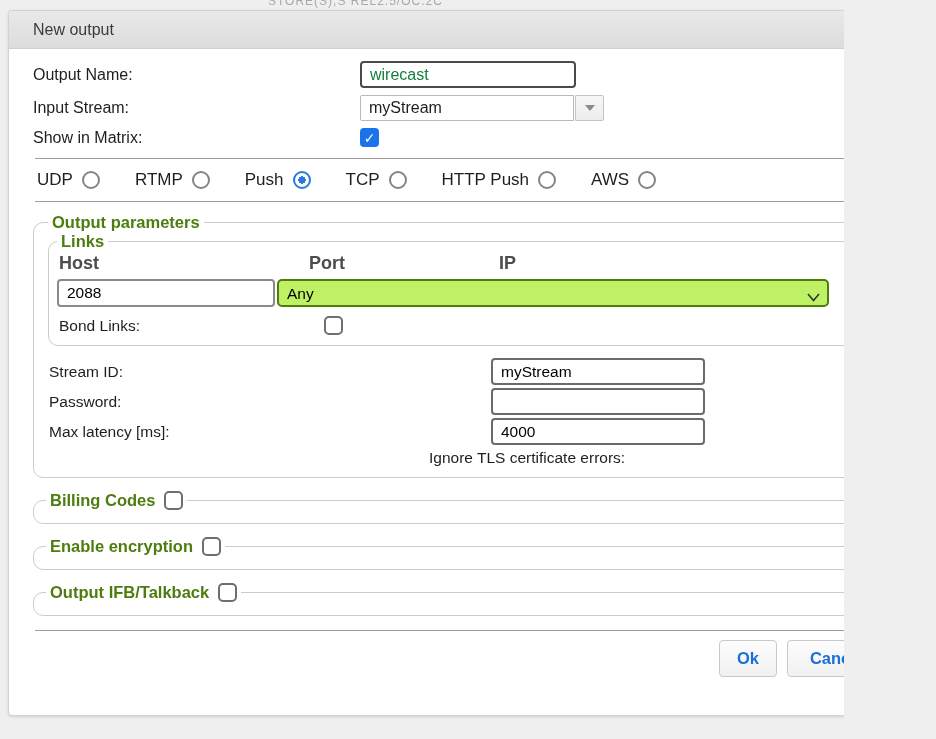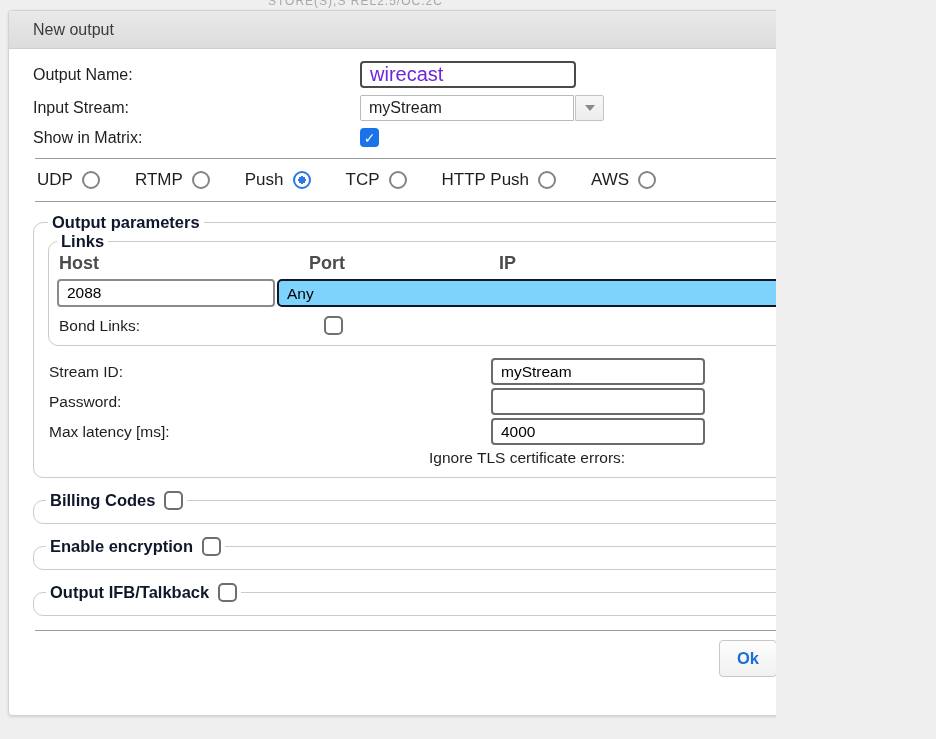--- a/index.html
+++ b/index.html
@@ -1,19 +1,19 @@
 <!DOCTYPE html>
 <html><head>
 <meta charset="utf-8">
 <style>
   * { box-sizing: border-box; margin: 0; padding: 0; }
   html,body { width: 936px; height: 739px; }
   body { font-family: "Liberation Sans", "DejaVu Sans", sans-serif; background: #efefef; }
 
-  .screen { position: relative; width: 776px; height: 739px; background: #efefef; overflow: hidden; }
+  .screen { position: relative; width: 844px; height: 739px; background: #efefef; overflow: hidden; }
 
   .bg-text { position: absolute; top: -6px; left: 268px; color: #a9a9a9; font-size: 12px; letter-spacing: 1px; z-index: 0; }
 
   .dialog { position: absolute; left: 8px; top: 10px; width: 920px; height: 706px;
             background: #fff; border: 1px solid #d2d2d2; border-radius: 4px; z-index: 1;
             box-shadow: 0 1px 3px rgba(0,0,0,.12); }
 
   .titlebar { position: relative; height: 38px; background: linear-gradient(#e9e9e9, #dcdcdc);
               border-bottom: 1px solid #cfcfcf; border-radius: 4px 4px 0 0;
               display: flex; align-items: center; padding-left: 24px; }
@@ -22,21 +22,21 @@
                background: #fdfdfd; border: 1px solid #c2c2c2; border-radius: 3px;
                font-size: 15px; font-weight: bold; color: #4a4a4a; cursor: pointer;
                display: flex; align-items: center; justify-content: center; line-height: 1; }
 
   .bodyarea { padding: 12px 24px 0 24px; }
 
   .row { display: flex; align-items: center; margin-bottom: 7px; }
   .flabel { flex: 0 0 327px; font-size: 16px; color: #1e1e1e; }
 
   .text-input { height: 27px; border: 2px solid #4a4a4a; border-radius: 4px; padding: 0 8px;
-                font-size: 20px; font-family: inherit; color: #6d28d9; outline: none; }
+                font-size: 16px; font-family: inherit; color: #15803d; outline: none; }
   .name-input { width: 216px; }
 
   .combo { display: flex; align-items: stretch; }
   .combo-input { width: 214px; height: 26px; border: 1px solid #b9b9b9; border-radius: 2px 0 0 2px;
                  padding: 0 8px; font-size: 16px; font-family: inherit; color: #1e1e1e; outline: none; }
   .combo-btn { width: 29px; height: 26px; margin-left: 1px; background: linear-gradient(#f7f7f7,#ededed);
                border: 1px solid #c4c4c4; border-radius: 0 2px 2px 0; cursor: pointer;
                display: flex; align-items: center; justify-content: center; }
   .tri-down { width: 0; height: 0; border-left: 5px solid transparent; border-right: 5px solid transparent;
               border-top: 6px solid #8a8a8a; }
@@ -50,37 +50,37 @@
 
   .hr { border-top: 1px solid #9c9c9c; margin: 11px 2px; }
 
   .proto-row { display: flex; align-items: center; gap: 35px; margin: 2px 0 2px 4px; }
   .proto { display: flex; align-items: center; gap: 9px; font-size: 17px; color: #1e1e1e; cursor: pointer; }
   .radio { width: 18px; height: 18px; border: 2px solid #848484; border-radius: 50%; background: #fff; }
   .radio.selected { border: 2px solid #2a79e0;
                     background: radial-gradient(circle closest-side, #2a79e0 0 52%, #ffffff 53% 100%); }
 
   fieldset { border: 1px solid #cbcbcb; border-radius: 10px; }
-  legend { color: #0f172a; font-weight: bold; font-size: 16.5px; padding: 0 4px; margin-left: 2px; }
+  legend { color: #4d7c0f; font-weight: bold; font-size: 16.5px; padding: 0 4px; margin-left: 2px; }
 
   .op-fieldset { margin-top: 4px; padding: 0 12px 10px 12px; }
 
   .links-fieldset { margin: 0 2px 12px 2px; padding: 0 6px 8px 6px; position: relative; }
   .links-head { display: flex; margin: 2px 0 5px 4px; font-size: 18px; font-weight: bold; color: #4c4c4c; }
   .lh-host { flex: 0 0 250px; } .lh-port { flex: 0 0 190px; } .lh-ip { flex: 1; }
   .links-controls { display: flex; align-items: stretch; padding-right: 52px; }
   .host-input { width: 214px; height: 28px; border: 3px solid #2d72de; border-radius: 6px;
                 padding: 0 5px; font-size: 15px; font-family: inherit; outline: none; flex: 0 0 auto; }
   .port-input { width: 218px; height: 28px; border: 2px solid #8a8a8a; border-radius: 4px;
                 padding: 0 8px; font-size: 15.5px; font-family: inherit; outline: none;
                 margin-left: 2px; flex: 0 0 auto; }
   .ip-wrap { position: relative; flex: 1; margin-left: 2px; }
-  .ip-select { width: 100%; height: 28px; border: 2px solid #0f172a; border-radius: 5px;
+  .ip-select { width: 100%; height: 28px; border: 2px solid #4d7c0f; border-radius: 5px;
                padding: 0 26px 0 8px; font-size: 15.5px; font-family: inherit; color: #000;
-               appearance: none; -webkit-appearance: none; background: #7dd3fc; outline: none; }
+               appearance: none; -webkit-appearance: none; background: #bef264; outline: none; }
   .chev { position: absolute; right: 9px; top: 9px; pointer-events: none; }
   .link-actions { position: absolute; right: 7px; top: 18px; display: flex; flex-direction: column; gap: 3px; }
   .mini-btn { width: 30px; height: 28px; background: linear-gradient(#f9f9f9,#f0f0f0);
               border: 1px solid #d9d9d9; border-radius: 4px; color: #4f4f4f; font-weight: bold;
               font-size: 16px; cursor: pointer; display: flex; align-items: center; justify-content: center; line-height: 1; }
   .bond-row { display: flex; align-items: center; margin: 9px 0 2px 4px; }
   .bond-row .flabel2 { flex: 0 0 265px; font-size: 15.5px; color: #1e1e1e; }
 
   .param-row { display: flex; align-items: center; margin: 0 0 3px 3px; }
   .param-row .plabel { flex: 0 0 442px; font-size: 15.5px; color: #1e1e1e; }

